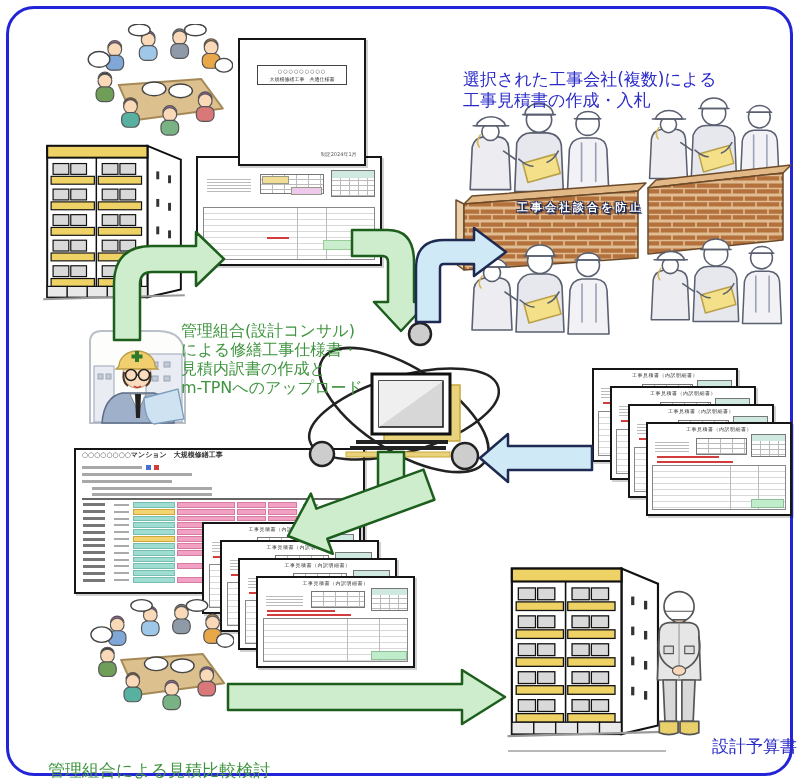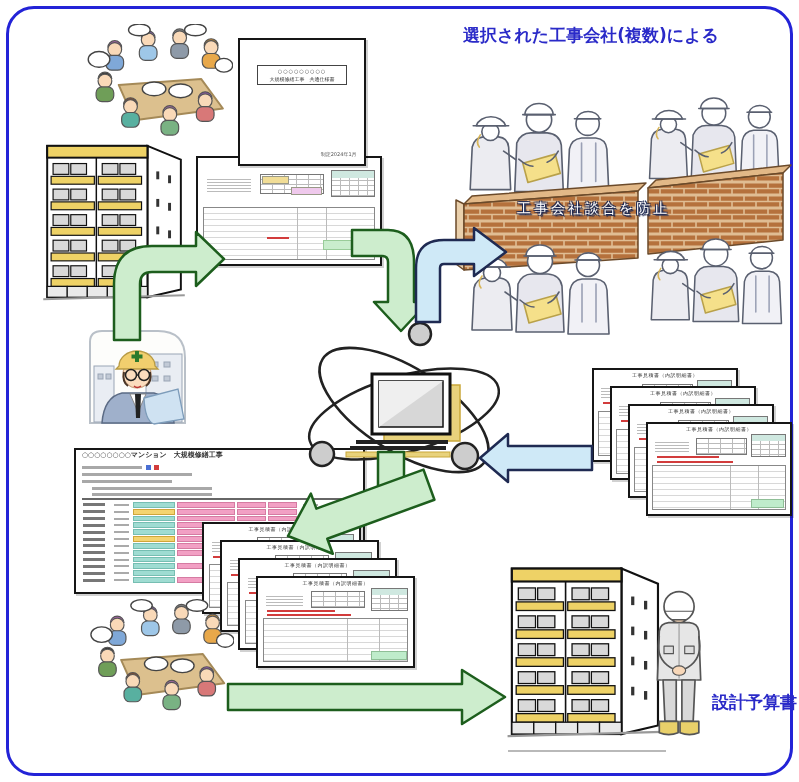--- a/index.html
+++ b/index.html
@@ -1,23 +1,23 @@
 <!DOCTYPE html>
 <html><head>
 <meta charset="utf-8">
 <style>
   html,body{margin:0;padding:0;background:#fff;}
   #canvas{position:relative;width:799px;height:782px;background:#fff;overflow:hidden;
           font-family:"DejaVu Sans","Liberation Sans",sans-serif;}
   .frame{position:absolute;left:6px;top:6px;right:6px;bottom:6px;border:3px solid #2323d7;border-radius:28px;}
   .abs{position:absolute;}
-  .label{position:absolute;font-weight:bold;white-space:nowrap;}
+  .label{position:absolute;font-weight:normal;white-space:nowrap;margin-top:44px;}
   .label.blue{color:#2a2ac8;font-size:17px;line-height:21px;}
   .label.green{color:#3f953f;font-size:16px;line-height:19px;}
-  .wall-label{position:absolute;color:#ffffff;font-size:14px;font-weight:normal;letter-spacing:3px;white-space:nowrap;
+  .wall-label{position:absolute;color:#ffffff;font-size:11px;font-weight:bold;letter-spacing:3px;white-space:nowrap;
     text-shadow:1px 1px 0 #1f2a52,-1px 1px 0 #1f2a52,1px -1px 0 #1f2a52,-1px -1px 0 #1f2a52,2px 2px 1px #1f2a52;}
   
   .sheet{position:absolute;background:#fff;border:2px solid #161616;box-shadow:2px 2px 0 rgba(0,0,0,.18);}
   .sheet .t{font-size:6px;line-height:8px;text-align:center;color:#333;margin-top:1px;white-space:nowrap;overflow:hidden;}
   .bid .t{font-size:5px;letter-spacing:.5px;}
   .mini{position:absolute;border:1px solid #777;background-color:#fff;}
   .m1{left:5%;top:18%;width:24%;height:14%;border:none;
       background:repeating-linear-gradient(to bottom,transparent 0 2px,#bbb 2px 3px);}
   .m2{left:34%;top:15%;width:34%;height:17%;
       background:repeating-linear-gradient(to right,transparent 0 11px,#bbb 11px 12px),
@@ -599,21 +599,28 @@
       <path d="M228,684 H462 V670 L505,697 L462,724 V710 H228 Z"></path>
     </g>
     <g fill="#cfe9f7" stroke="#1f2a52" stroke-width="2.5" stroke-linejoin="round">
       <path d="M416,322 L416,268 Q416,240 444,240 L474,240 L474,228 L506,252 L474,276 L474,264 L444,264 Q440,264 440,268 L440,322 Z"></path>
       <path d="M480,458 L508,434 V446 H592 V470 H508 V482 Z"></path>
     </g>
   </svg>
 
   <div class="label blue" style="left:463px;top:25px;z-index:6">
     <span>選択された工事会社(複数)による</span><br>
+    <span>工事見積書の作成・入札</span>
+  </div>
+  <div class="label green" style="left:181px;top:277px;z-index:6">
+    <span>管理組合(設計コンサル)</span><br>
+    <span>による修繕工事仕様書・</span><br>
+    <span>見積内訳書の作成と</span><br>
+    <span>m-TPNへのアップロード</span>
   </div>
   <div class="label green" style="left:48px;top:716px;z-index:6;font-size:17px;line-height:20px">
-    <br>
+    <span>管理組合による見積比較検討</span><br>
   </div>
   <div class="label blue" style="left:712px;top:692px;z-index:6">
     <span>設計予算書</span>
   </div>
 
 </div>
 
 </body></html>

